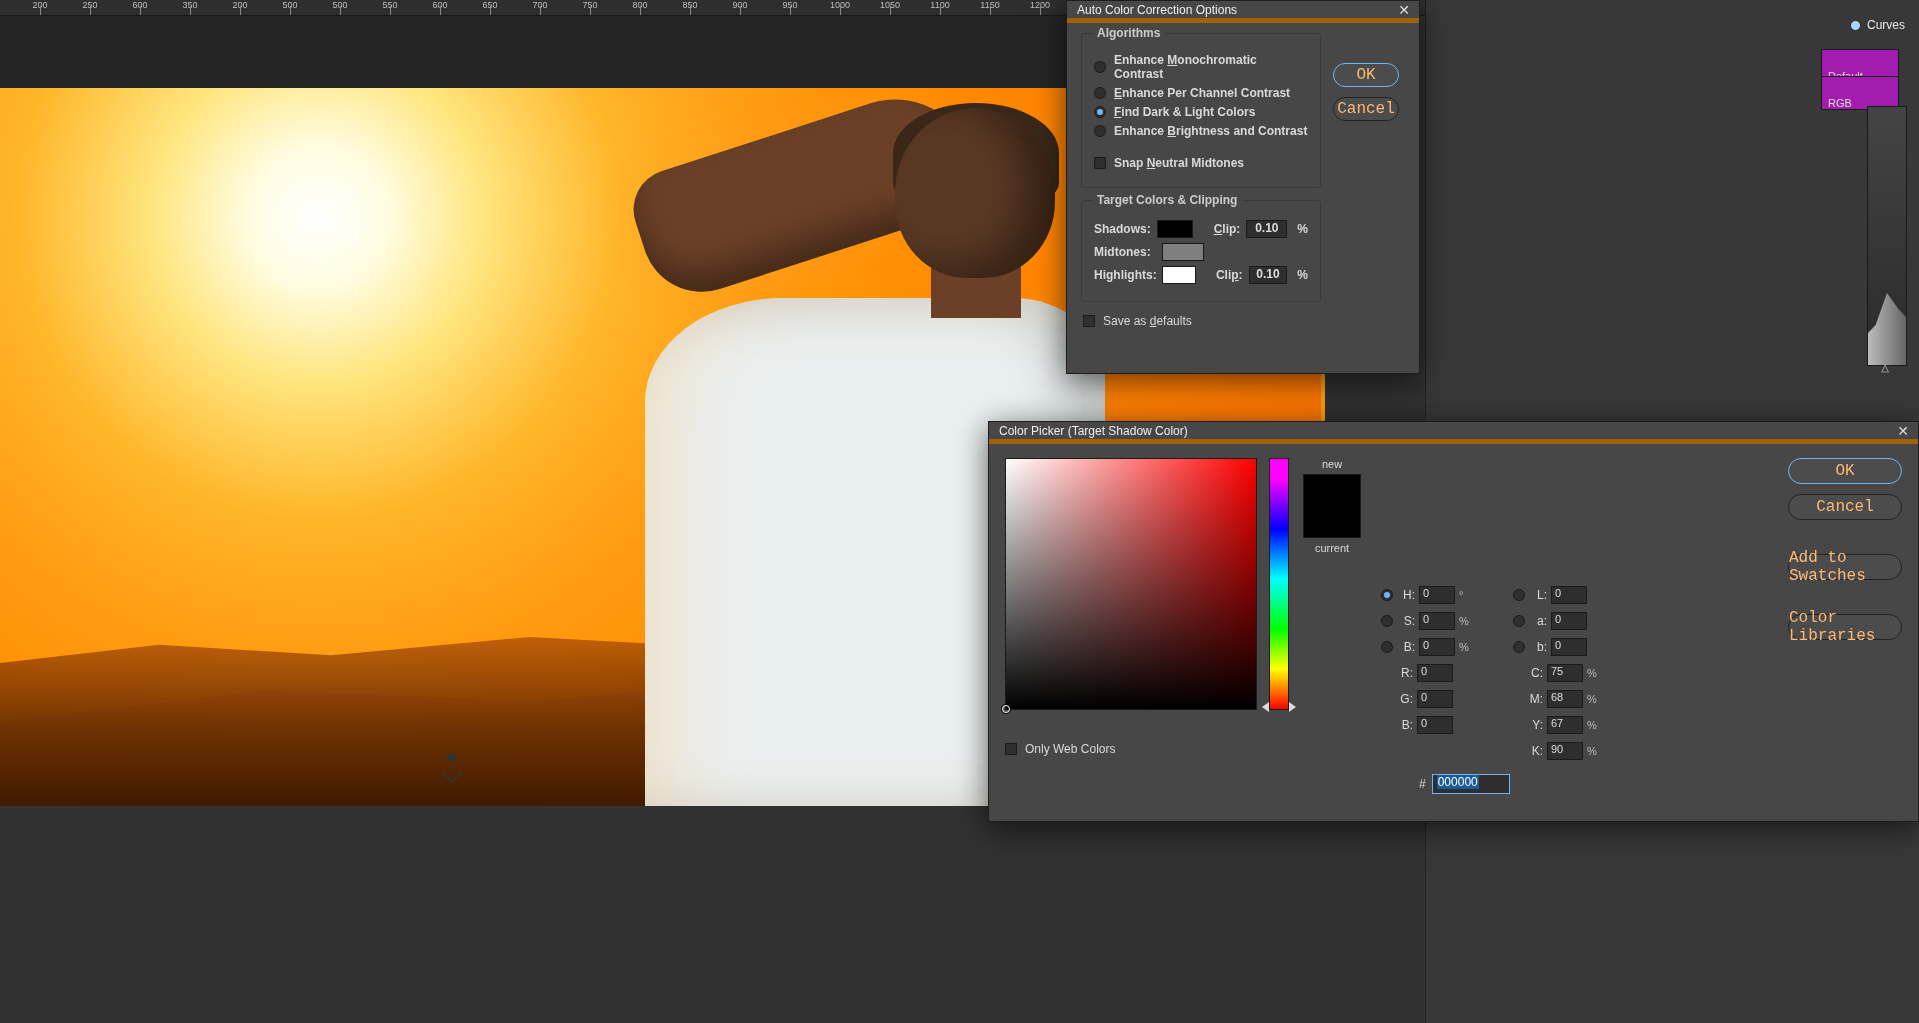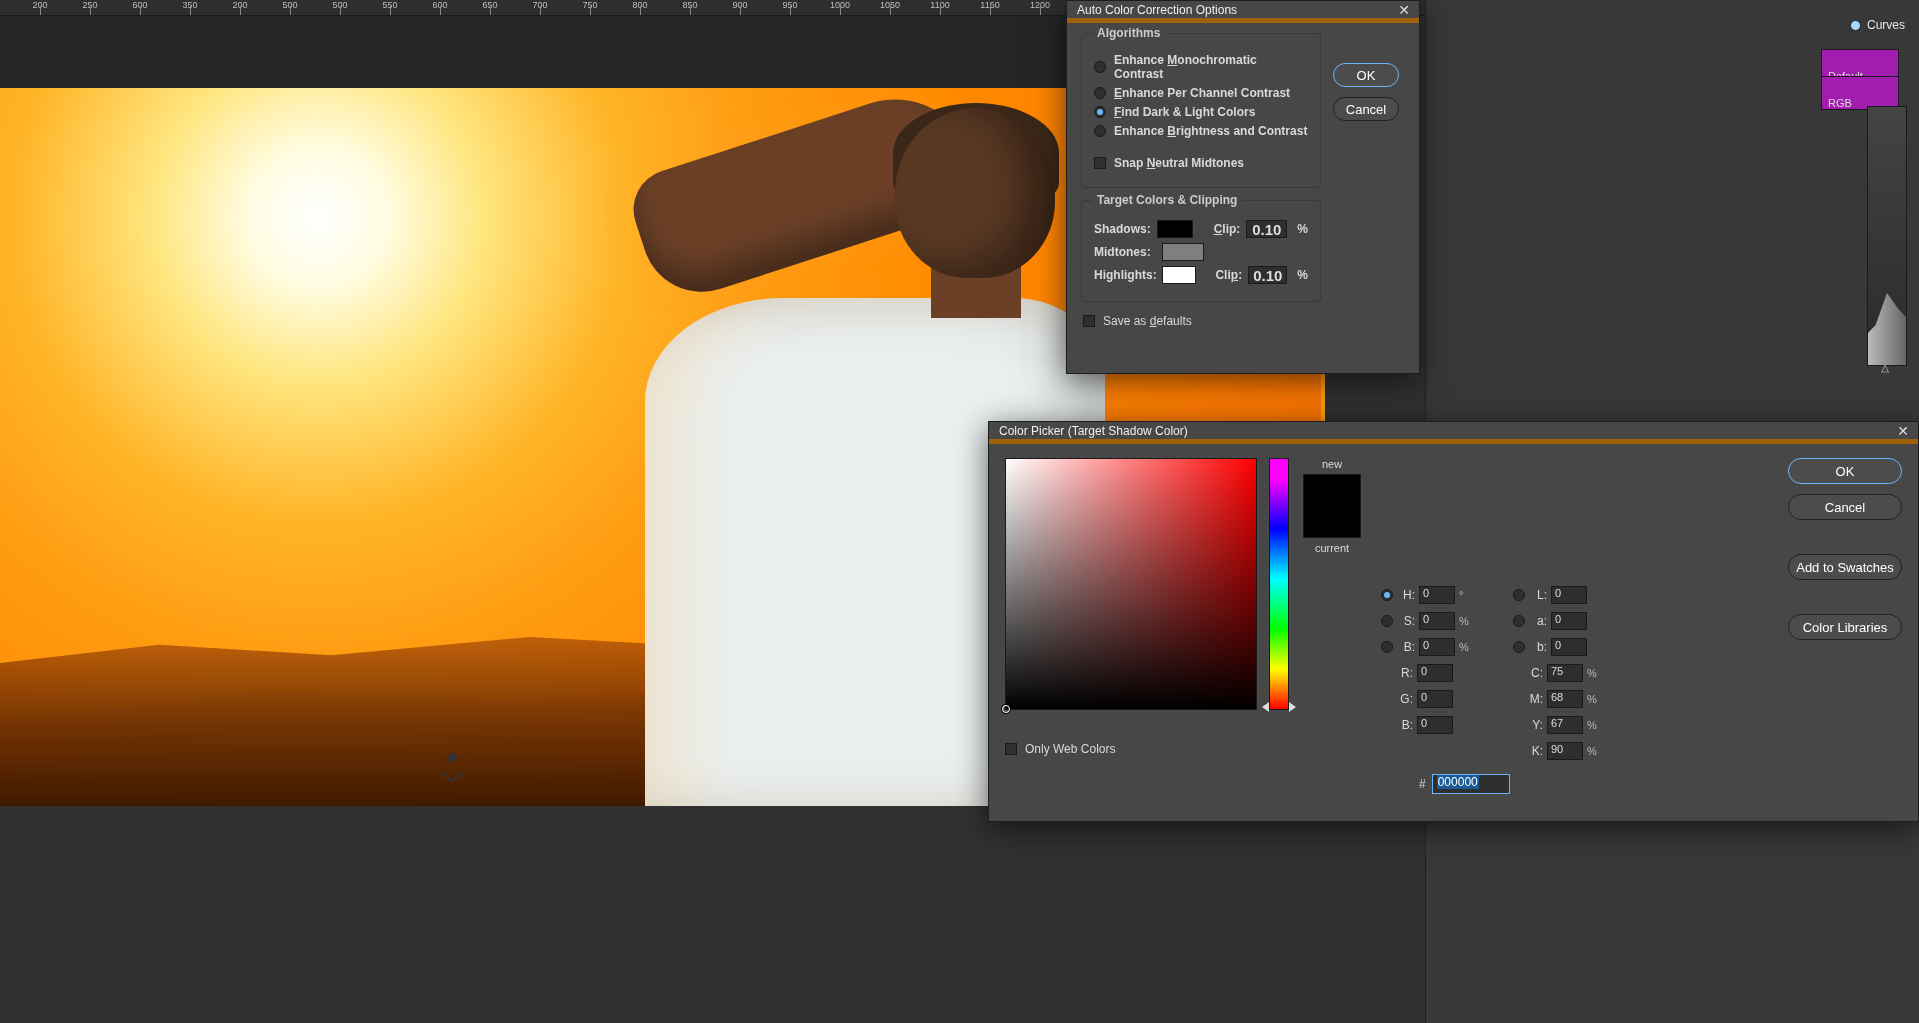--- a/index.html
+++ b/index.html
@@ -50,23 +50,23 @@
 .grp { border: 1px solid #3a3a3a; border-radius: 3px; padding: 14px 12px 12px 12px; margin-bottom: 12px; position: relative; font-weight: bold; }
 .grp-title { position: absolute; top: -8px; left: 10px; background: #474747; padding: 0 5px; font-size: 12px; color: #ccc; }
 .radio-row, .check-row { display: flex; align-items: center; gap: 8px; margin: 5px 0; font-size: 12px; color: #d9d9d9; }
 .radio { width: 12px; height: 12px; border-radius: 50%; border: 1px solid #1a1a1a; background: #2f2f2f; display: inline-flex; align-items: center; justify-content: center; }
 .radio.sel::after { content: ""; width: 6px; height: 6px; border-radius: 50%; background: #6bb7ff; }
 .check { width: 12px; height: 12px; border: 1px solid #1a1a1a; background: #2f2f2f; }
 .und { text-decoration: underline; }
 .tgt-row { display: flex; align-items: center; gap: 6px; margin: 5px 0; font-size: 12px; }
 .tgt-label { width: 62px; text-align: left; }
 .swatch { width: 42px; height: 18px; border: 1px solid #1a1a1a; }
-.clip-in { width: 46px; height: 18px; background: #2e2e2e; border: 1px solid #1a1a1a; color: #ddd; font-size: 15px; padding: 0 4px; text-align: center; }
+.clip-in { width: 46px; height: 18px; background: #2e2e2e; border: 1px solid #1a1a1a; color: #ddd; font-size: 12px; padding: 0 4px; text-align: center; }
 .pct { margin-left: 4px; }
-.btn { width: 66px; height: 24px; background: #4c4c4c; border: 1px solid #222; border-radius: 14px; color: #ffffff; font-size: 13px; display: inline-flex; align-items: center; justify-content: center; cursor: pointer; }
+.btn { width: 66px; height: 24px; background: #4c4c4c; border: 1px solid #222; border-radius: 14px; color: #fdba74; font-size: 16px; display: inline-flex; align-items: center; justify-content: center; cursor: pointer; font-family: Liberation Mono, monospace; }
 .btn.primary { border: 1.5px solid #6bb7ff; }
 .auto-btns { position: absolute; top: 40px; right: 12px; display: flex; flex-direction: column; gap: 10px; }
 .auto-btns-slot { width: 74px; }
 .algo-grp { width: 240px; }
 .save-row { display: flex; align-items: center; gap: 8px; font-size: 12px; color: #d9d9d9; padding-left: 2px; }
 
 
 .cp-dlg { top: 405px; left: 988px; width: 931px; height: 401px; margin-top: 16px; }
 .cp-body { display: flex; padding: 14px 16px 10px 16px; gap: 12px; align-items: flex-start; }
 .sv-box { width: 252px; height: 252px; position: relative; background: linear-gradient(to top, #000, rgba(0,0,0,0)), linear-gradient(to right, #fff, #ff0000); border: 1px solid #1a1a1a; }

